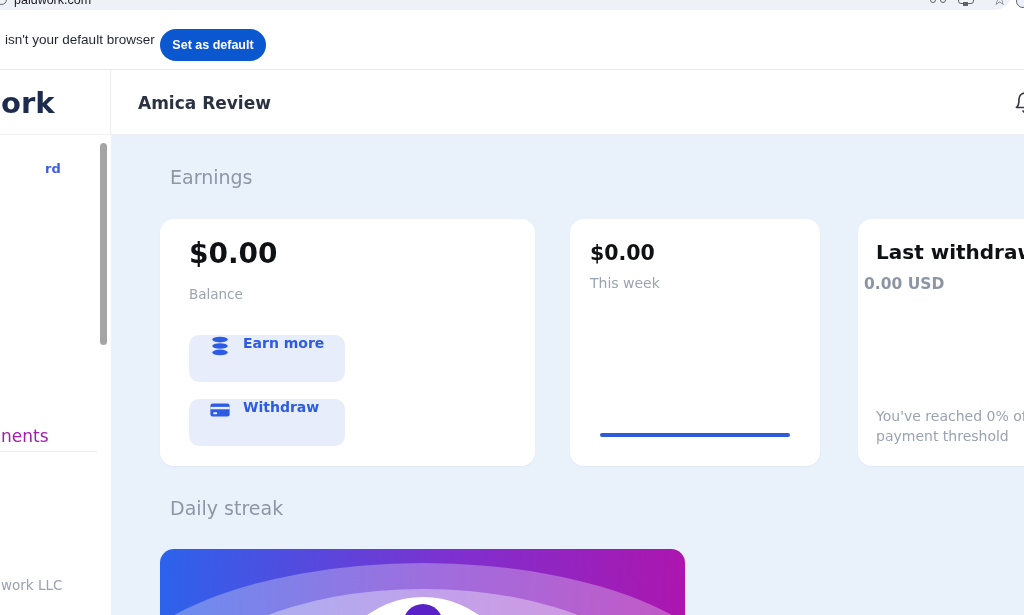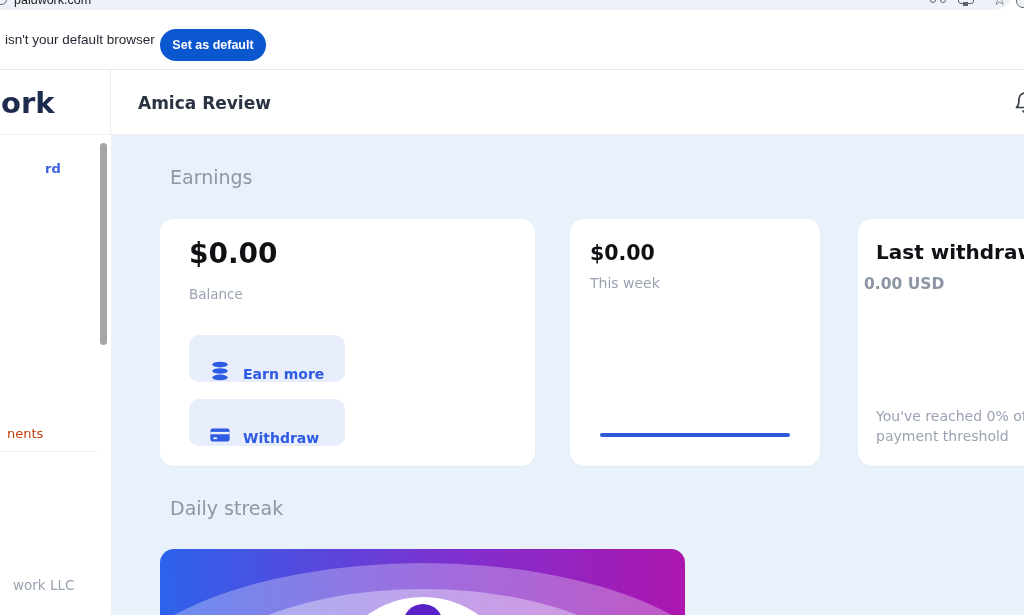--- a/index.html
+++ b/index.html
@@ -27,38 +27,38 @@
   
   .app-header { position:absolute; left:110px; top:70px; width:914px; height:65px; background:#fff; border-bottom:1px solid #eef0f4; border-left:1px solid #ececf2; }
   .page-title { position:absolute; left:27px; top:23px; font-size:17px; font-weight:600; color:#2b3342; }
   .bell { position:absolute; left:902px; top:21px; width:24px; height:24px; }
 
   .sidebar { position:absolute; left:0; top:70px; width:110px; height:545px; background:#fff; }
   .logo-frag { position:absolute; left:1px; top:16px; font-size:29px; font-weight:700; color:#1d2b4e; }
   .sidebar-divider-top { position:absolute; left:0; top:64px; width:110px; height:1px; background:#eef0f4; }
   .side-link-frag { position:absolute; left:1px; top:91px; font-size:13px; font-weight:700; color:#3b5fe0; cursor:pointer;margin-left:44px; }
   .side-scroll-thumb { position:absolute; left:100px; top:73px; width:7px; height:202px; background:#a5a5a5; border-radius:4px; }
-  .side-item-frag { position:absolute; left:7px; top:356px; font-size:13px; font-weight:500; color:#c2410c; cursor:pointer; }
+  .side-item-frag { position:absolute; left:1px; top:356px; font-size:17px; font-weight:500; color:#a21caf; cursor:pointer; }
   .side-divider { position:absolute; left:0; top:381px; width:97px; height:1px; background:#eceef2; }
-  .side-footer-frag { position:absolute; left:1px; top:507px; font-size:13.5px; color:#99a2b1;margin-left:12px; }
+  .side-footer-frag { position:absolute; left:1px; top:507px; font-size:13.5px; color:#99a2b1; }
 
   .main { position:absolute; left:111px; top:135px; width:913px; height:480px; background:#e9f1fa; }
   .sec-title { position:absolute; font-size:19px; font-weight:400; color:#8d97a6; }
   .earnings-title { left:59px; top:31px; }
   .streak-title { left:59px; top:362px; }
 
   .card { position:absolute; background:#fff; border-radius:14px; box-shadow:0 1px 2px rgba(30,50,90,0.04); }
   .card1 { left:49px; top:84px; width:375px; height:247px; }
   .card2 { left:459px; top:84px; width:250px; height:247px; }
   .card3 { left:747px; top:84px; width:300px; height:247px; }
 
   .big-amount { position:absolute; left:29px; top:18px; font-size:28px; font-weight:700; color:#101114; }
   .amount-label { position:absolute; left:29px; top:67px; font-size:13.5px; color:#9aa3b2; }
 
-  .pill-btn { position:absolute; left:29px; width:156px; height:47px; background:#e7edfa; border:none; border-radius:10px; cursor:pointer; display:flex; align-items:flex-end; }
+  .pill-btn { position:absolute; left:29px; width:156px; height:47px; background:#e7edfa; border:none; border-radius:10px; cursor:pointer; display:flex; align-items:flex-start; }
   .pill-btn.earn { top:116px; } .pill-btn.withdraw { top:180px; }
   .pill-btn .ic { width:22px; height:22px; margin-left:20px; flex:0 0 auto; }
   .pill-btn .lbl { margin-left:12px; font-family:"DejaVu Sans", sans-serif; font-size:14px; font-weight:600; color:#2d5be4; }
 
   .mid-amount { position:absolute; left:20px; top:22px; font-size:20.5px; font-weight:700; color:#101114; }
   .mid-label { position:absolute; left:20px; top:56px; font-size:14px; color:#9aa3b2; }
   .spark-line { position:absolute; left:30px; top:214px; width:190px; height:3.5px; background:#2f5bd8; border-radius:2px; }
 
   .lw-title { position:absolute; left:18px; top:21px; font-size:20px; font-weight:700; color:#0f1115; white-space:nowrap; }
   .lw-amount { position:absolute; left:6px; top:56px; font-size:15.5px; font-weight:600; color:#8c95a3; }

